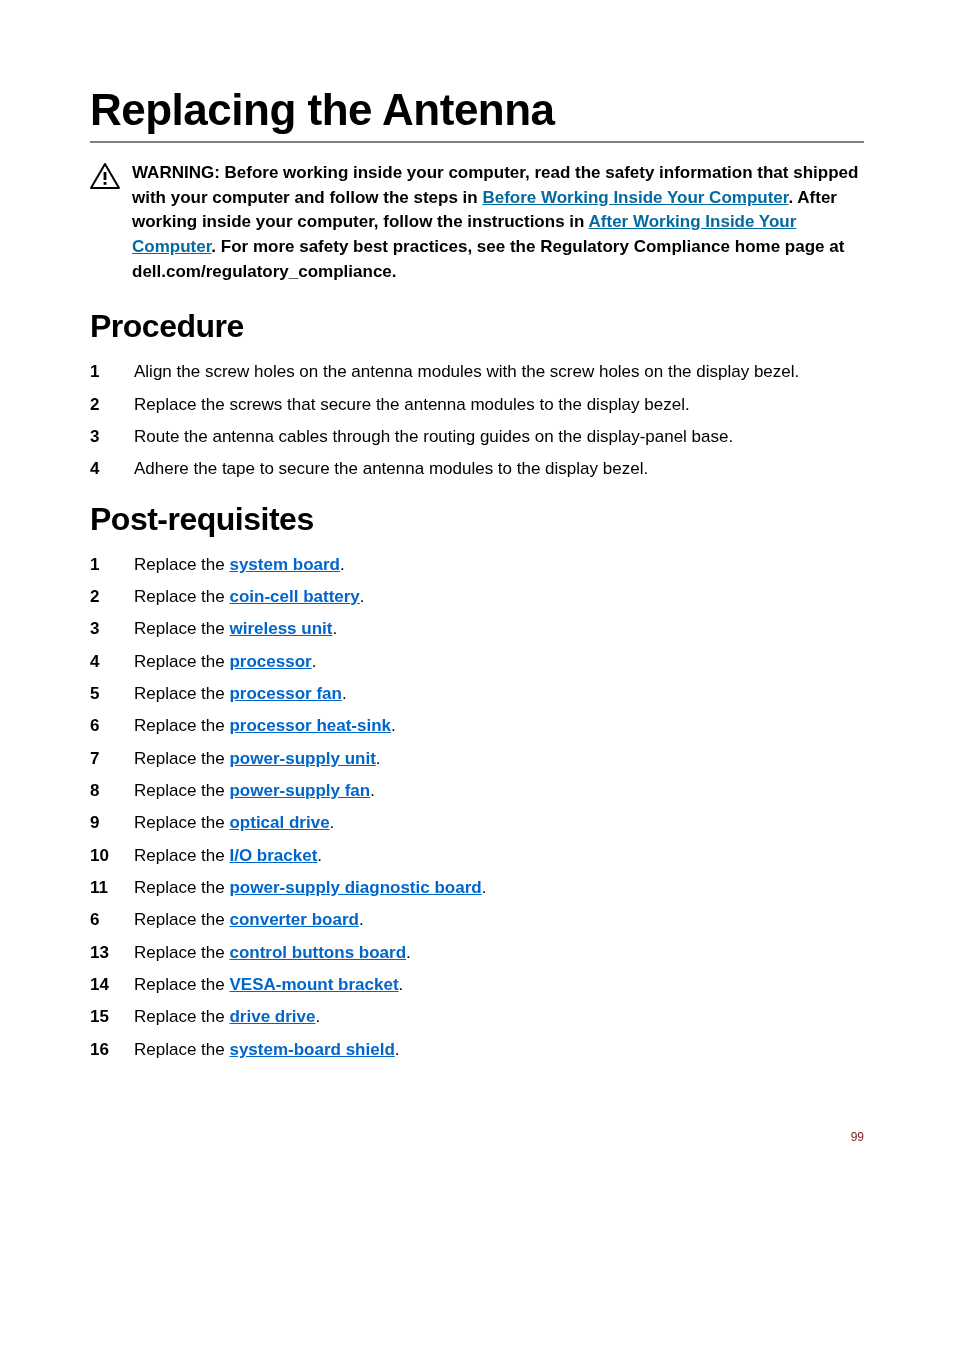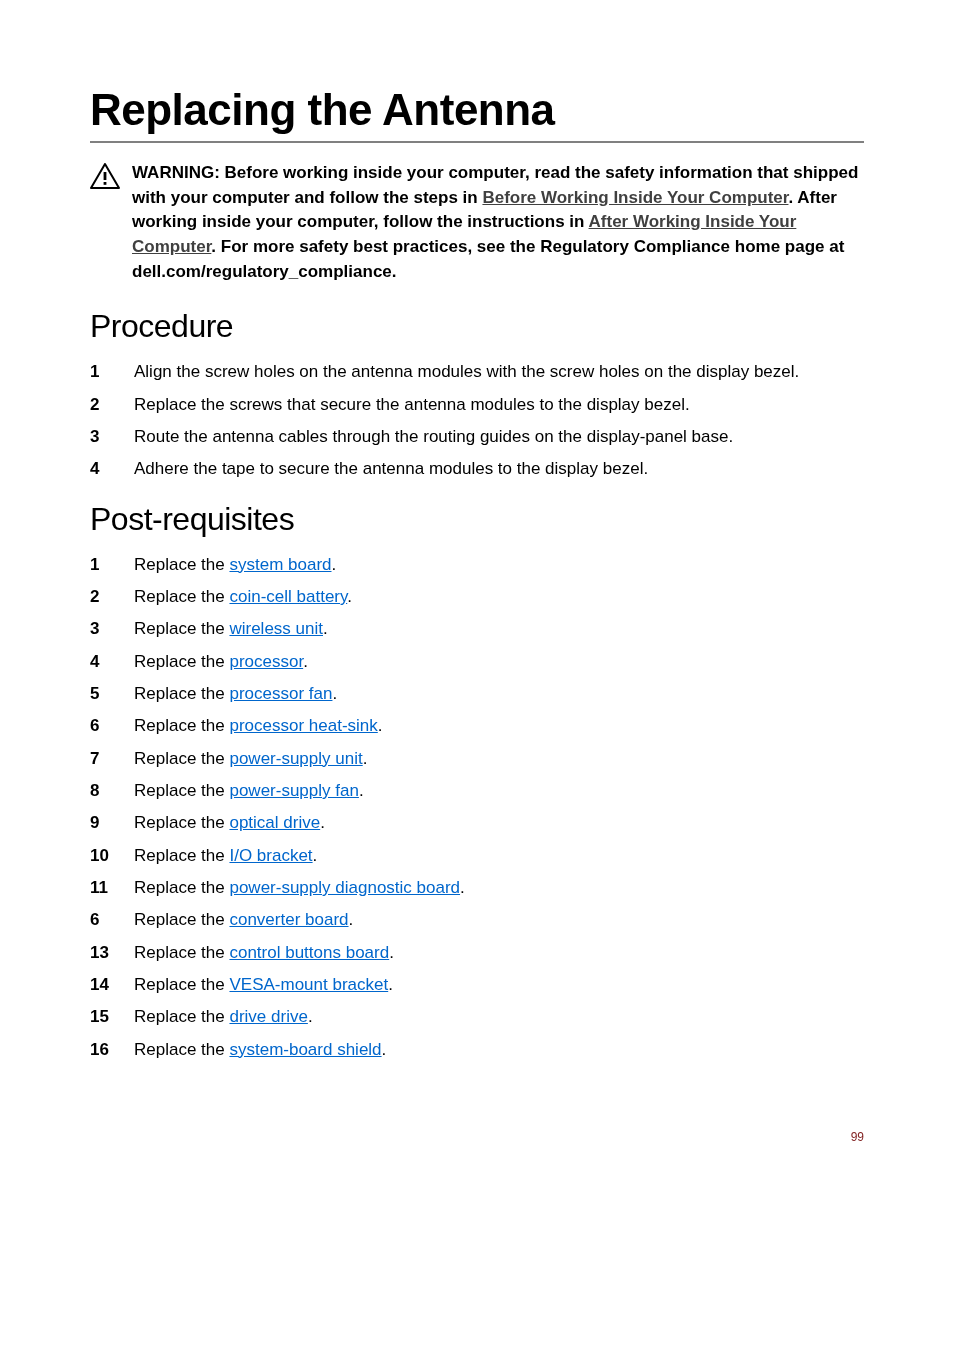--- a/index.html
+++ b/index.html
@@ -37,32 +37,32 @@
     height: 26px;
     margin-right: 12px;
     margin-top: 2px;
   }
   .warning-text {
     font-size: 17px;
     font-weight: 700;
     line-height: 1.45;
   }
   .link {
-    color: #404040;
+    color: #0369a1;
     text-decoration: underline;
     font-weight: 700;
   }
   .link-normal {
     color: #0066cc;
     text-decoration: underline;
-    font-weight: 400;
+    font-weight: 700;
   }
   h2.section {
     font-size: 32px;
-    font-weight: 400;
+    font-weight: 700;
     margin: 18px 0 14px 0;
     letter-spacing: -0.5px;
   }
   .num-list {
     list-style: none;
     padding: 0;
     margin: 0;
     counter-reset: li;
   }
   .num-list li {

